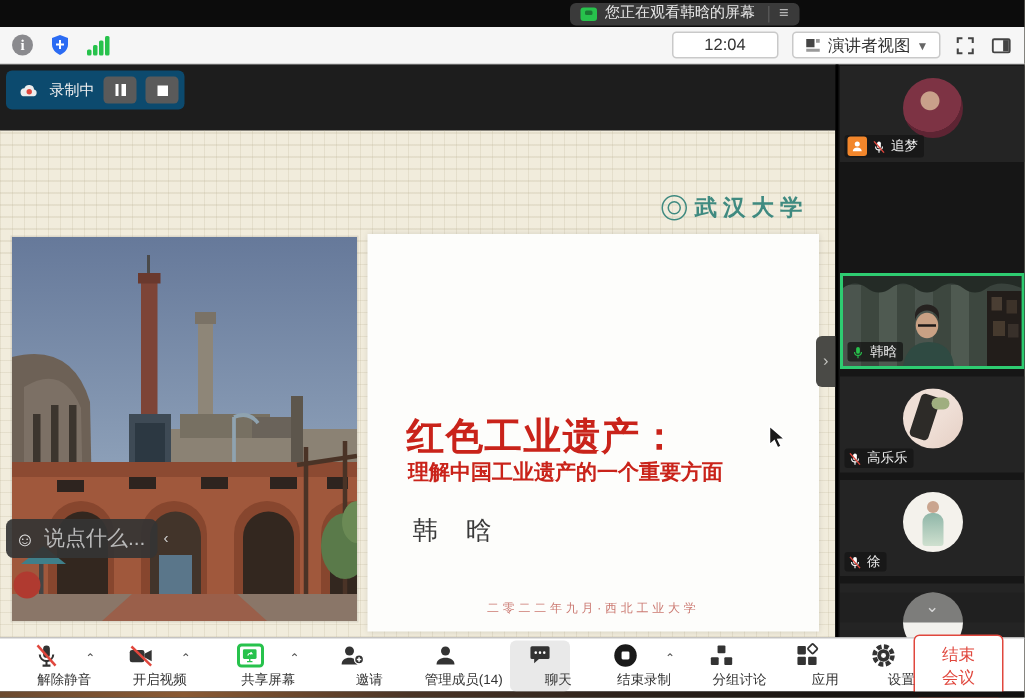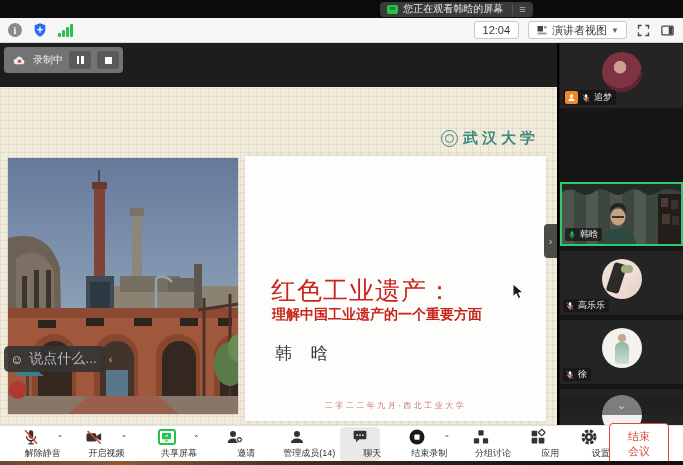--- a/index.html
+++ b/index.html
@@ -17,47 +17,47 @@
   .watch-pill .scr{width:11px;height:9px;background:var(--accent-green);border-radius:2px;position:relative;}
   .watch-pill .scr::after{content:"";position:absolute;left:3px;top:2px;width:5px;height:3px;background:#1b7a34;border-radius:1px;}
   .watch-pill span{color:#e8e8e8;font-size:10px;line-height:1;}
   .watch-pill .menu{color:#b5b5b5;font-size:11px;margin-left:4px;border-left:1px solid #555;padding-left:6px;line-height:1;}
 
   
   .menu-bar{position:absolute;left:0;top:18px;width:683px;height:25px;background:#f6f6f6;border-bottom:1px solid #d9d9d9;display:flex;align-items:center;padding:0 8px;}
   .mb-left{display:flex;align-items:center;gap:10px;}
   .info-ic{width:14px;height:14px;border-radius:50%;background:#8a8a8e;color:#fff;font-size:10px;font-weight:bold;display:flex;align-items:center;justify-content:center;font-family:"Liberation Serif",serif;}
   .mb-right{margin-left:auto;display:flex;align-items:center;gap:9px;}
-  .time-box{background:#fff;border:1px solid #c9c9c9;border-radius:3px;font-size:11px;color:#333;padding:2px 8px;line-height:1;height:18px;display:flex;align-items:center;}
+  .time-box{background:#fff;border:1px solid #c9c9c9;border-radius:3px;font-size:11px;color:#333;padding:2px 21px;line-height:1;height:18px;display:flex;align-items:center;}
   .view-box{background:#fff;border:1px solid #c9c9c9;border-radius:3px;font-size:11px;color:#333;padding:2px 7px;height:18px;display:flex;align-items:center;gap:4px;}
   .caret{font-size:8px;color:#666;}
   .sig{display:flex;align-items:flex-end;gap:1.5px;height:13px;}
   .sig i{display:block;width:2.5px;background:var(--accent-green);border-radius:1px;}
 
   
   .main{position:absolute;left:0;top:43px;width:683px;height:382px;display:flex;}
   .share{position:relative;width:557px;height:382px;background:#1d1d1d;overflow:hidden;}
   .slide{position:absolute;left:0;top:44px;width:557px;height:338px;background-color:#f1ecdc;
     background-image:repeating-linear-gradient(0deg,rgba(185,175,145,.22) 0 1px,transparent 1px 8px),
                      repeating-linear-gradient(90deg,rgba(185,175,145,.22) 0 1px,transparent 1px 8px);}
 
-  .rec-bar{position:absolute;left:4px;top:4px;height:26px;background:#737373;border-radius:4px;display:flex;align-items:center;padding:0 4px 0 8px;gap:6px;z-index:6;}
+  .rec-bar{position:absolute;left:4px;top:4px;height:26px;background:#0c4a6e;border-radius:4px;display:flex;align-items:center;padding:0 4px 0 8px;gap:6px;z-index:6;}
   .rec-bar .lbl{color:#f0f0f0;font-size:10px;}
   .rec-btn{width:22px;height:18px;background:#5a5a5a;border-radius:3px;display:flex;align-items:center;justify-content:center;gap:2px;}
   .rec-btn .bar{width:2.5px;height:8px;background:#fff;}
   .rec-btn .sq{width:7px;height:7px;background:#fff;}
 
   .logo{position:absolute;right:18px;top:42px;display:flex;align-items:center;gap:5px;z-index:3;}
   .logo .emblem{width:17px;height:17px;border:1.5px solid var(--logo-teal);border-radius:50%;position:relative;}
   .logo .emblem::after{content:"";position:absolute;left:3px;top:3px;right:3px;bottom:3px;border:1px solid var(--logo-teal);border-radius:50%;}
   .logo .txt{font-family:"DejaVu Serif","Liberation Serif",serif;color:var(--logo-teal);font-size:15px;letter-spacing:4px;font-weight:bold;}
 
   .photo{position:absolute;left:8px;top:71px;width:230px;height:256px;box-shadow:0 0 0 1px rgba(0,0,0,.08);}
   .panel{position:absolute;left:245px;top:69px;width:301px;height:265px;background:#fdfdfb;box-shadow:0 0 4px rgba(0,0,0,.12);}
-  .panel .title{position:absolute;left:26px;top:118px;color:var(--slide-red);font-size:25px;font-weight:normal;letter-spacing:1px;white-space:nowrap;}
+  .panel .title{position:absolute;left:26px;top:118px;color:var(--slide-red);font-size:25px;font-weight:bold;letter-spacing:1px;white-space:nowrap;}
   .panel .subtitle{position:absolute;left:27px;top:150px;color:var(--slide-red);font-size:14px;font-weight:bold;white-space:nowrap;}
   .panel .author{position:absolute;left:30px;top:186px;color:#3a3a3a;font-size:17px;letter-spacing:7px;}
   .panel .affil{position:absolute;left:30px;top:222px;color:#555;font-size:8.5px;letter-spacing:2.2px;white-space:nowrap;}
   .panel .footnote{position:absolute;left:0;right:0;top:244px;text-align:center;color:#cb7a72;font-size:8px;letter-spacing:2.5px;}
 
   .cursor{position:absolute;left:512px;top:196px;z-index:5;}
 
   .chat-pill{position:absolute;left:4px;top:303px;width:101px;height:26px;background:rgba(52,52,52,.92);border-radius:5px;display:flex;align-items:center;padding:0 6px;gap:6px;z-index:6;}
   .chat-pill .face{color:#e8e8e8;font-size:13px;line-height:1;}
   .chat-pill .ph{color:#b9b9b9;font-size:14px;flex:1;white-space:nowrap;}

